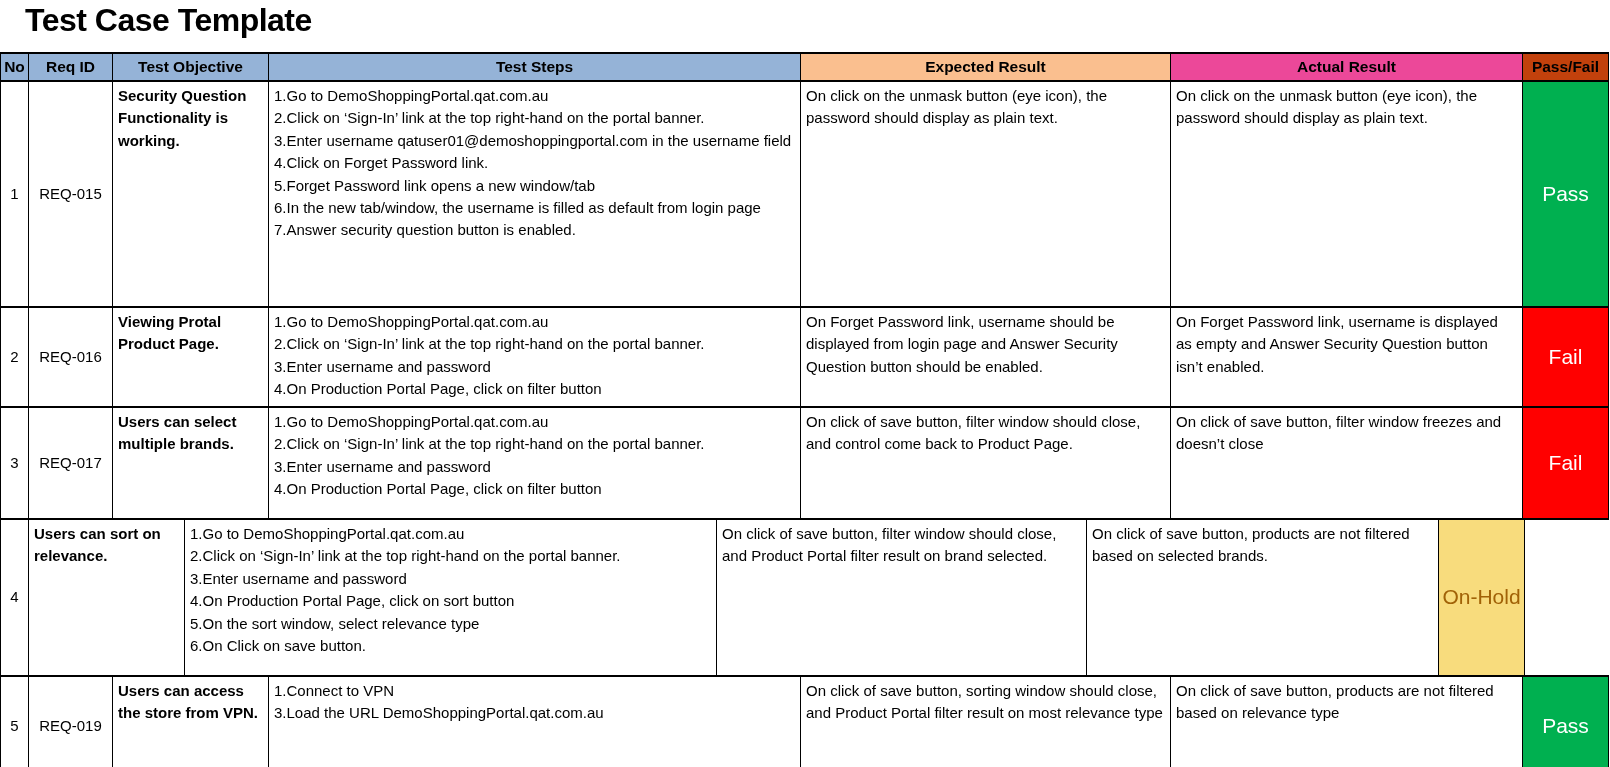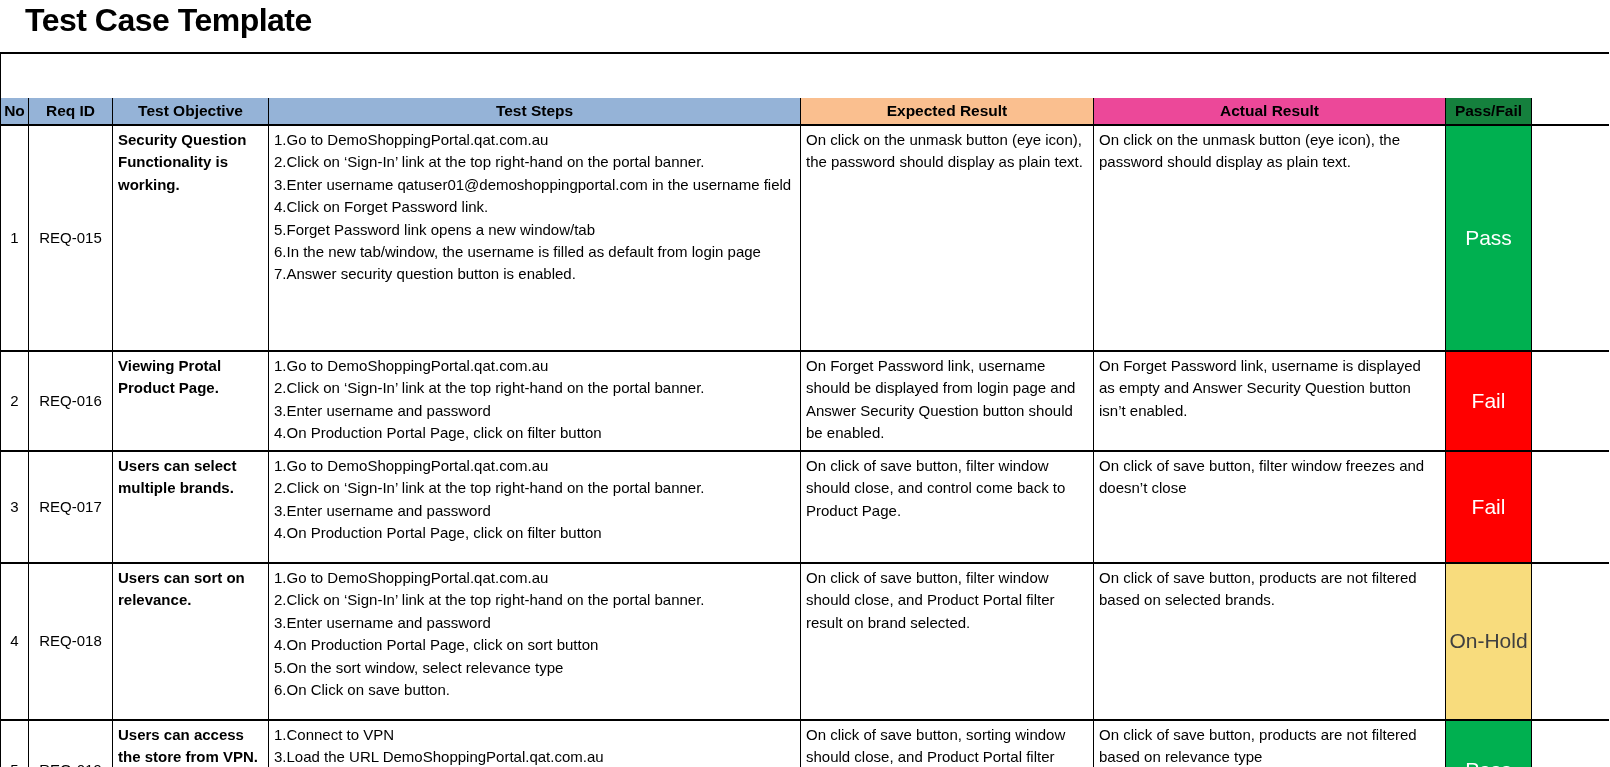--- a/index.html
+++ b/index.html
@@ -12,55 +12,55 @@
     font-size:32px;font-weight:bold;letter-spacing:-0.5px;white-space:nowrap;
   }
   .tbl{
     position:absolute;top:52px;left:0;width:1608px;
     border-top:2px solid #000;border-left:1px solid #000;
   }
   .tr{
     display:flex;box-sizing:border-box;border-bottom:2px solid #000;
     background:#fff;
   }
-  #header-row{height:28px;margin-top:44px;}
+  #header-row{height:28px;}
   .td{
     box-sizing:border-box;border-right:1px solid #000;
     font-size:15px;line-height:22.4px;overflow:hidden;
   }
   .th{
     display:flex;align-items:center;justify-content:center;
     font-weight:bold;font-size:15.5px;padding:0 2px;
   }
   .col-no{width:28px;}
   .col-req{width:84px;}
   .col-obj{width:156px;}
   .col-steps{width:532px;}
-  .col-exp{width:293px;}
+  .col-exp{width:370px;}
   .col-act{width:352px;}
   .col-status{width:86px;}
   .cell-mid{display:flex;align-items:center;justify-content:center;text-align:center;}
   .cell-text{padding:3px 5px 0 5px;}
   .cell-obj{font-weight:bold;}
   .cell-status{font-size:21px;}
 </style>
 </head>
 <body>
 
 <div class="page-title">Test Case Template</div>
 
 <div class="tbl">
   <div class="tr" id="header-row">
       <div class="td th col-no" style="background: rgb(149, 179, 215);">No</div>
       <div class="td th col-req" style="background: rgb(149, 179, 215);">Req ID</div>
       <div class="td th col-obj" style="background: rgb(149, 179, 215); text-align: center;">Test Objective</div>
       <div class="td th col-steps" style="background: rgb(149, 179, 215);">Test Steps</div>
       <div class="td th col-exp" style="background: rgb(250, 191, 143);">Expected Result</div>
       <div class="td th col-act" style="background: #ec4899;">Actual Result</div>
-      <div class="td th col-status" style="background: #15803d;">Pass/Fail</div>
+      <div class="td th col-status" style="background: #c2410c;">Pass/Fail</div>
     </div>
   <div id="table-body">
       <div class="tr" style="height: 226px;">
         <div class="td col-no cell-mid">1</div>
         <div class="td col-req cell-mid">REQ-015</div>
         <div class="td col-obj cell-text cell-obj">Security Question Functionality is working.</div>
         <div class="td col-steps cell-text">
           <div>1.Go to DemoShoppingPortal.qat.com.au</div>
           <div>2.Click on ‘Sign-In’ link at the top right-hand on the portal banner.</div>
           <div>3.Enter username qatuser01@demoshoppingportal.com in the username field</div>
@@ -96,33 +96,32 @@
           <div>2.Click on ‘Sign-In’ link at the top right-hand on the portal banner.</div>
           <div>3.Enter username and password</div>
           <div>4.On Production Portal Page, click on filter button</div>
         </div>
         <div class="td col-exp cell-text">On click of save button, filter window should close, and control come back to Product Page.</div>
         <div class="td col-act cell-text">On click of save button, filter window freezes and doesn’t close</div>
         <div class="td col-status cell-mid cell-status" style="background: rgb(255, 0, 0); color: rgb(255, 255, 255);">Fail</div>
       </div>
       <div class="tr" style="height: 157px;">
         <div class="td col-no cell-mid">4</div>
-        <div class="td col-req cell-mid">REQ-018</div>
         <div class="td col-obj cell-text cell-obj">Users can sort on relevance.</div>
         <div class="td col-steps cell-text">
           <div>1.Go to DemoShoppingPortal.qat.com.au</div>
           <div>2.Click on ‘Sign-In’ link at the top right-hand on the portal banner.</div>
           <div>3.Enter username and password</div>
           <div>4.On Production Portal Page, click on sort button</div>
           <div>5.On the sort window, select relevance type</div>
           <div>6.On Click on save button.</div>
         </div>
         <div class="td col-exp cell-text">On click of save button, filter window should close, and Product Portal filter result on brand selected.</div>
         <div class="td col-act cell-text">On click of save button, products are not filtered based on selected brands.</div>
-        <div class="td col-status cell-mid cell-status" style="background: rgb(248, 220, 125); color: #404040;">On-Hold</div>
+        <div class="td col-status cell-mid cell-status" style="background: rgb(248, 220, 125); color: #a16207;">On-Hold</div>
       </div>
       <div class="tr" style="height: 100px;">
         <div class="td col-no cell-mid">5</div>
         <div class="td col-req cell-mid">REQ-019</div>
         <div class="td col-obj cell-text cell-obj">Users can access the store from VPN.</div>
         <div class="td col-steps cell-text">
           <div>1.Connect to VPN</div>
           <div>3.Load the URL DemoShoppingPortal.qat.com.au</div>
         </div>
         <div class="td col-exp cell-text">On click of save button, sorting window should close, and Product Portal filter result on most relevance type</div>

